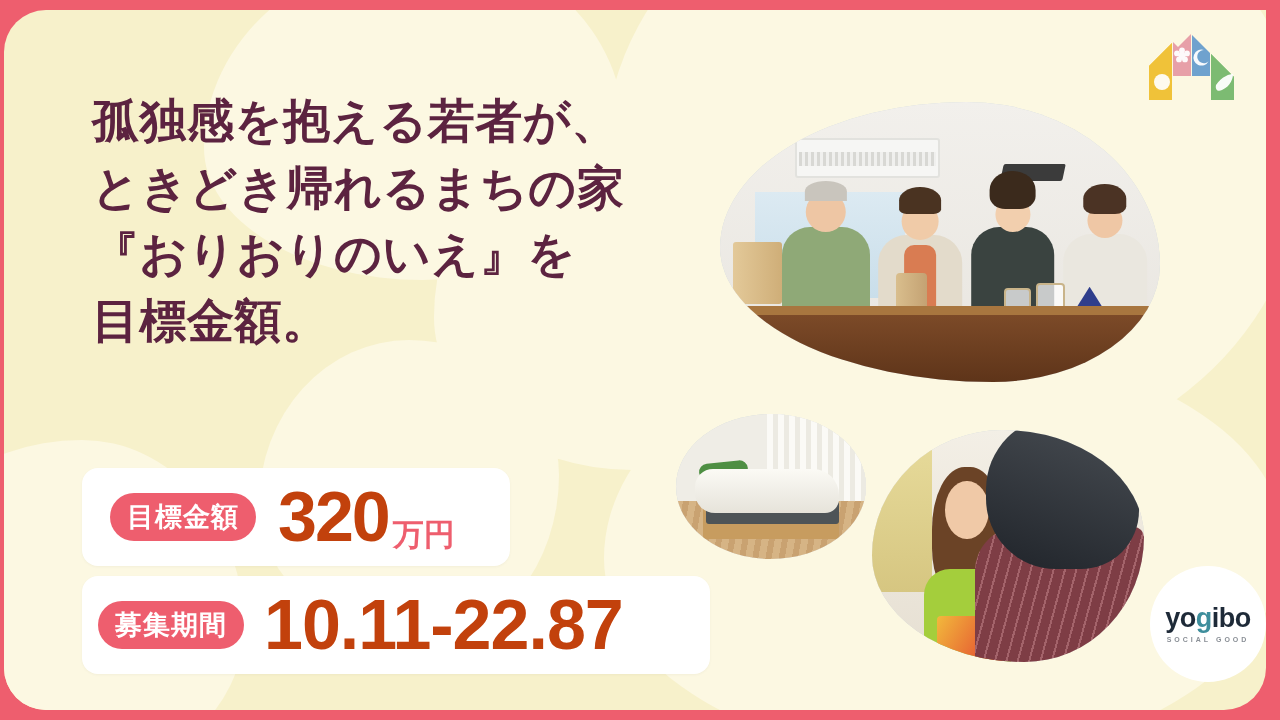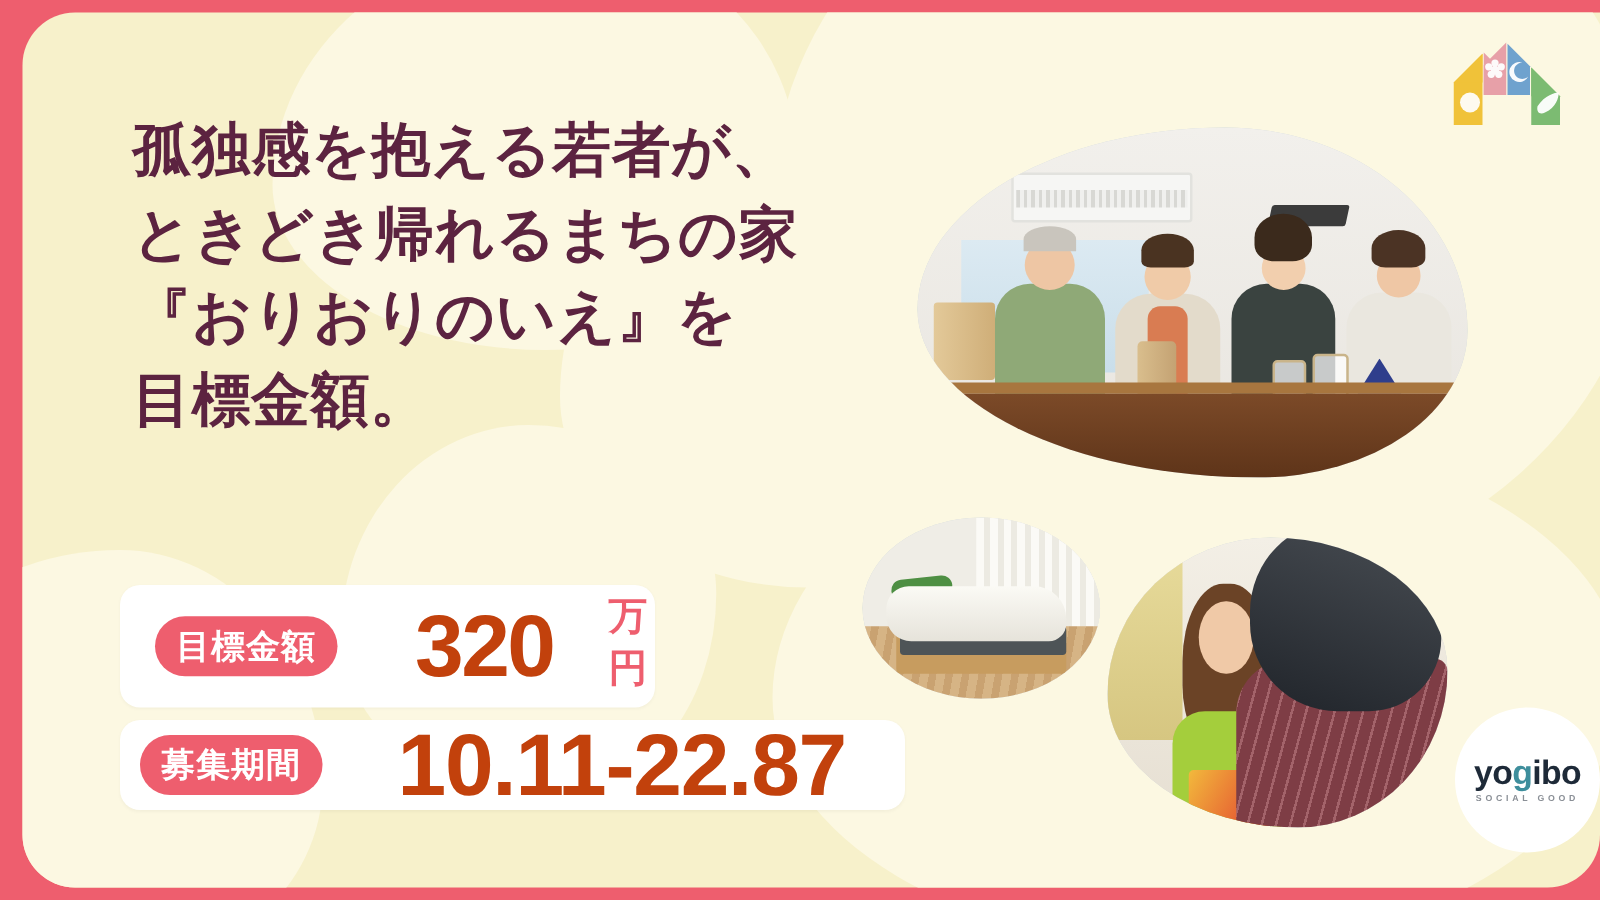--- a/index.html
+++ b/index.html
@@ -6,21 +6,21 @@
   html,body { width:1280px; height:720px; overflow:hidden; }
   body {
     font-family:"Liberation Sans", sans-serif;
     background:#EE5E6E;
   }
   #stage { position:relative; width:1280px; height:720px; overflow:hidden; background:#EE5E6E; }
 
   
   .panel {
     position:absolute;
-    left:18px; top:10px;
+    left:4px; top:10px;
     width:1262px; height:700px;
     background:#F7F1CB;
     border-top-left-radius:42px;
     border-bottom-left-radius:42px;
     border-bottom-right-radius:42px;
     overflow:hidden;
   }
 
   
   .blob { position:absolute; background:#FCF8E2; }
@@ -62,24 +62,23 @@
   }
   .headline .ln { display:block; white-space:nowrap; }
 
   
   .card {
     position:absolute;
     background:#FFFFFF;
     border-radius:16px;
     display:flex; align-items:center;
     box-shadow:0 1px 3px rgba(0,0,0,0.04);
-    gap:40px;
   }
   .card-goal   { left:78px; top:458px; width:428px; height:98px; padding-left:28px; }
-  .card-period { left:78px; top:566px; width:628px; height:72px; padding-left:16px; }
+  .card-period { left:78px; top:566px; width:628px; height:98px; padding-left:16px; }
 
   .pill {
     background:#EE5E6E;
     color:#FFFFFF;
     border-radius:100px;
     font-family:"DejaVu Sans", sans-serif;
     font-weight:700;
     display:flex; align-items:center; justify-content:center;
     letter-spacing:1px;
     flex:none;

